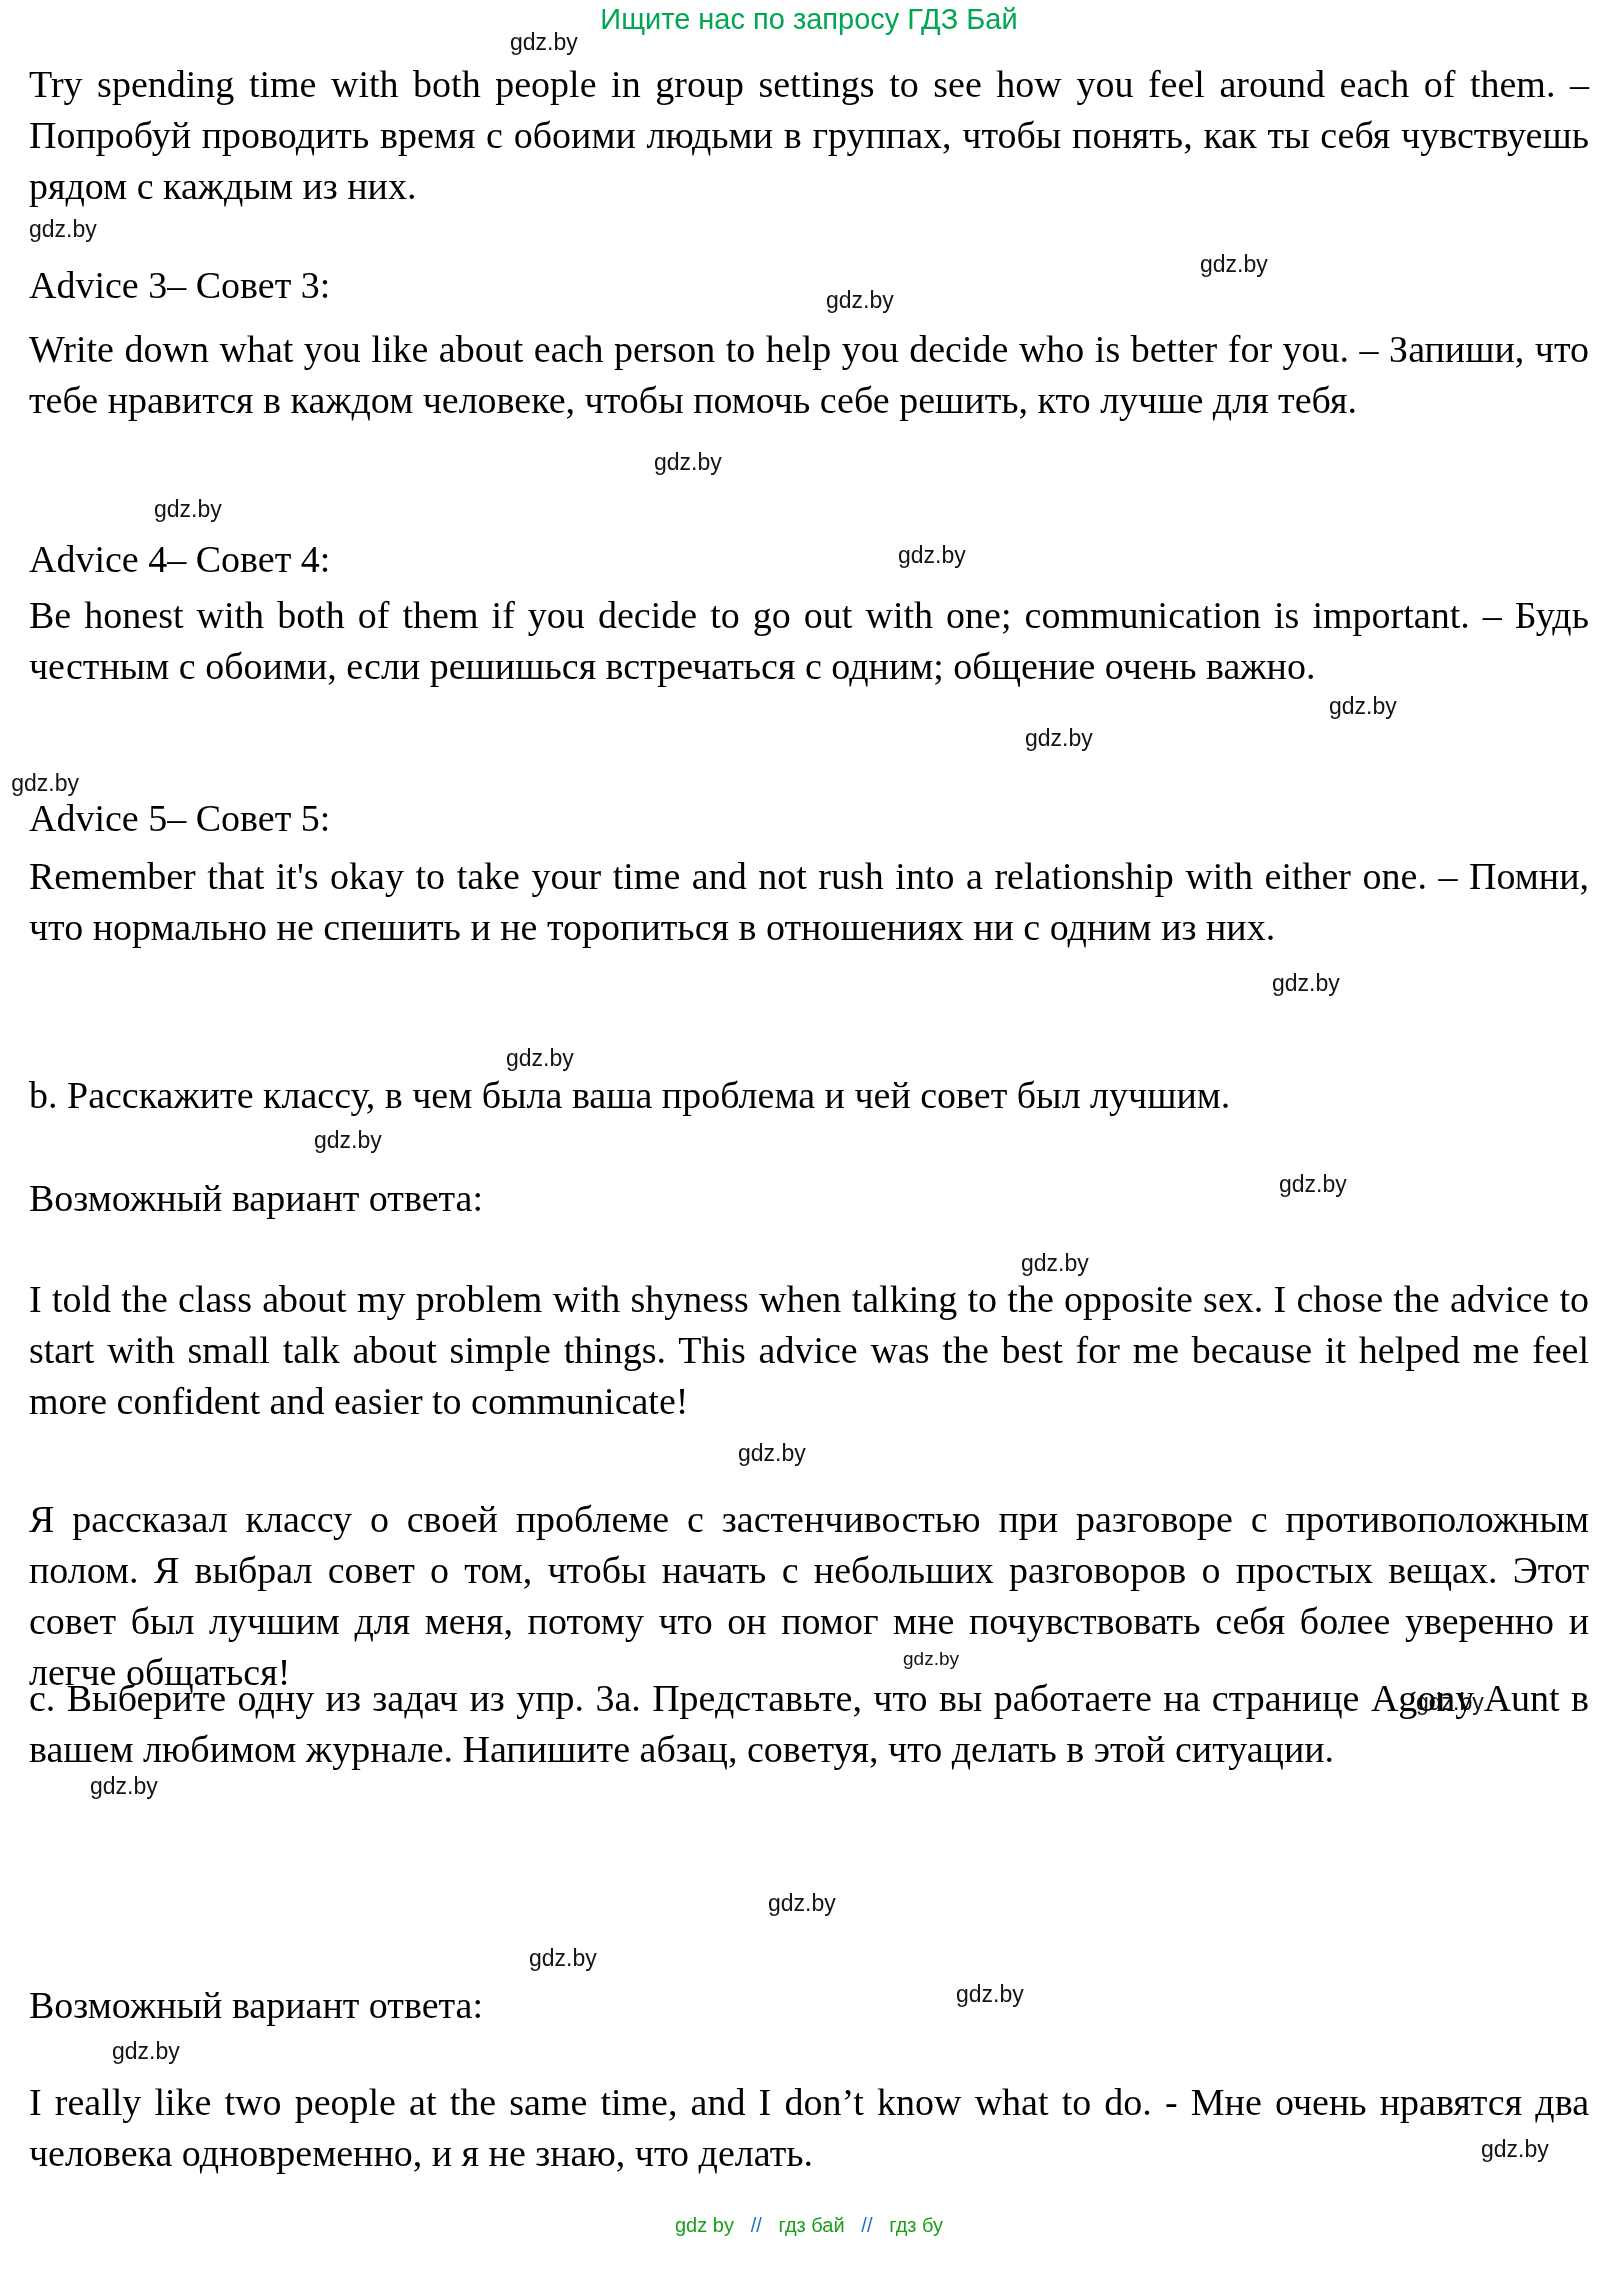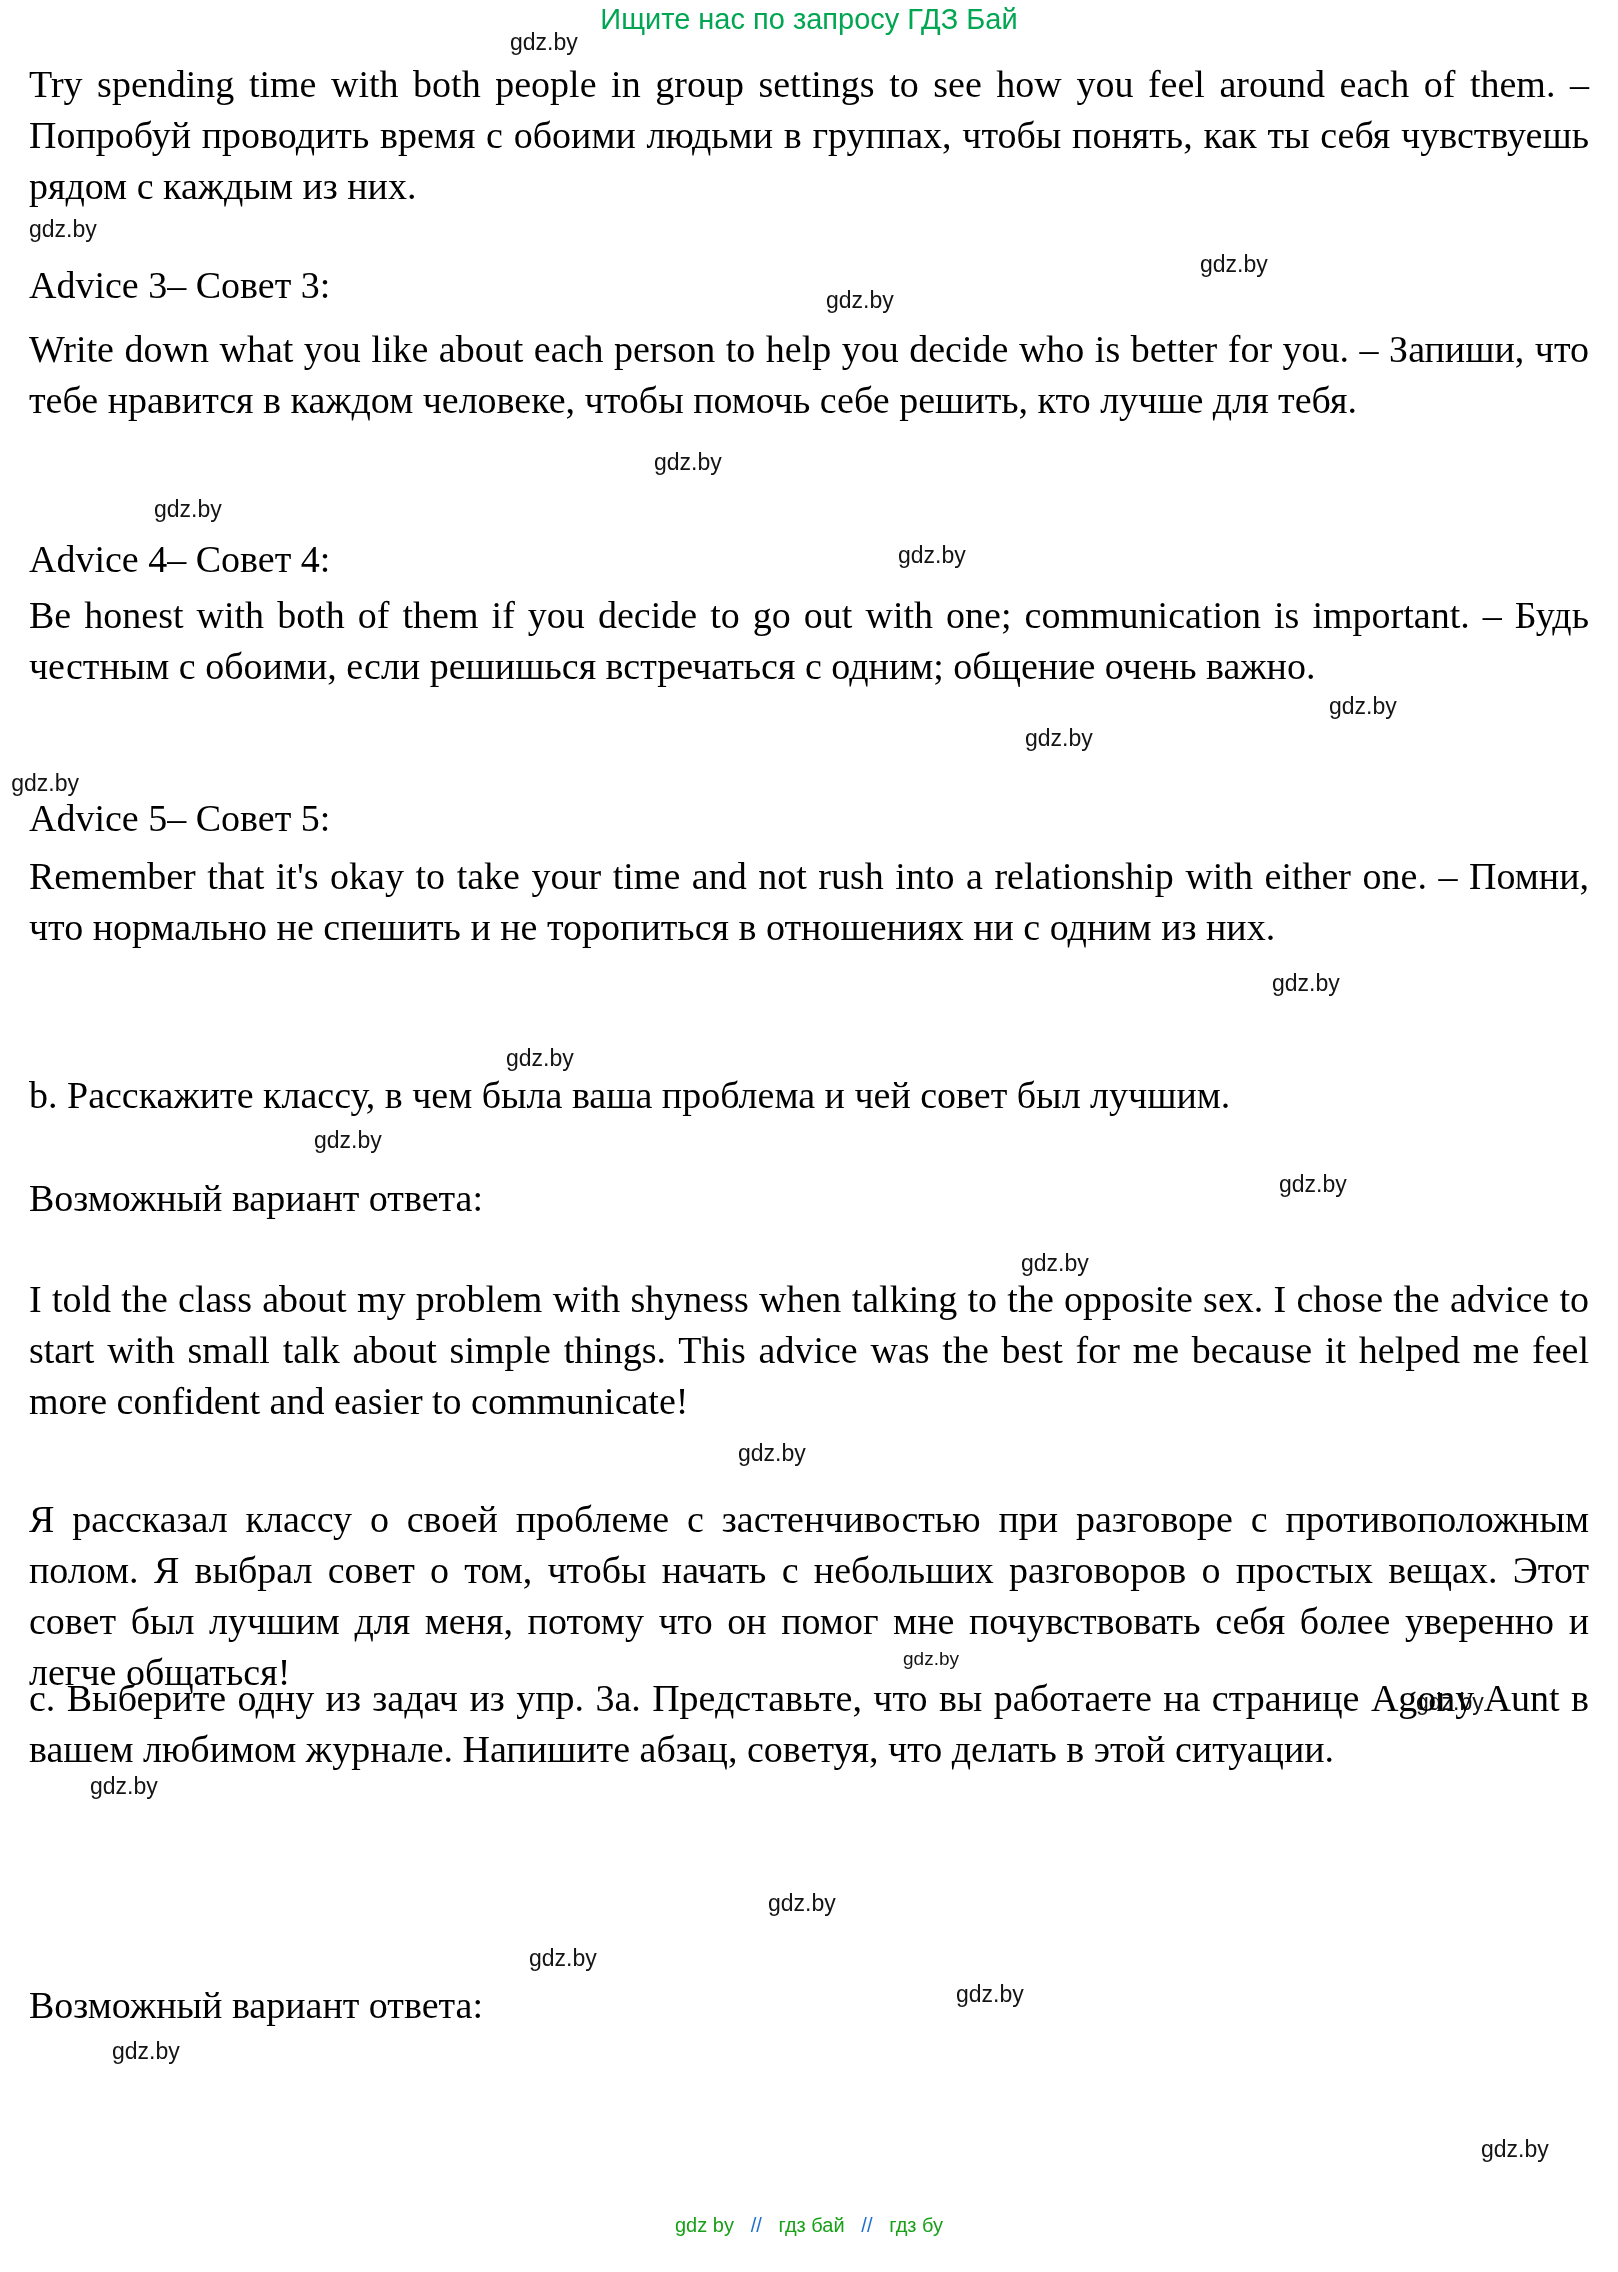--- a/index.html
+++ b/index.html
@@ -113,20 +113,21 @@
   <p class="blk heading" style="top:1173px;">Возможный вариант ответа:</p>
 
   <p class="blk" style="top:1274px;">I told the class about my problem with shyness when talking to the opposite sex. I chose the advice to start with small talk about simple things. This advice was the best for me because it helped me feel more confident and easier to communicate!</p>
 
   <p class="blk" style="top:1494px;">Я рассказал классу о своей проблеме с застенчивостью при разговоре с противоположным полом. Я выбрал совет о том, чтобы начать с небольших разговоров о простых вещах. Этот совет был лучшим для меня, потому что он помог мне почувствовать себя более уверенно и легче общаться!</p>
 
   <p class="blk" style="top:1673px;">c. Выберите одну из задач из упр. 3a. Представьте, что вы работаете на странице Agony Aunt в вашем любимом журнале. Напишите абзац, советуя, что делать в этой ситуации.</p>
 
   <p class="blk heading" style="top:1980px;">Возможный вариант ответа:</p>
 
+  <p class="blk" style="top:2077px;">I really like two people at the same time, and I don’t know what to do. - Мне очень нравятся два человека одновременно, и я не знаю, что делать.</p>
 
   <div class="footer">
     <span class="word">gdz by</span>
     <span class="sep">//</span>
     <span class="word">гдз бай</span>
     <span class="sep">//</span>
     <span class="word">гдз бу</span>
   </div>
 
 </div>

